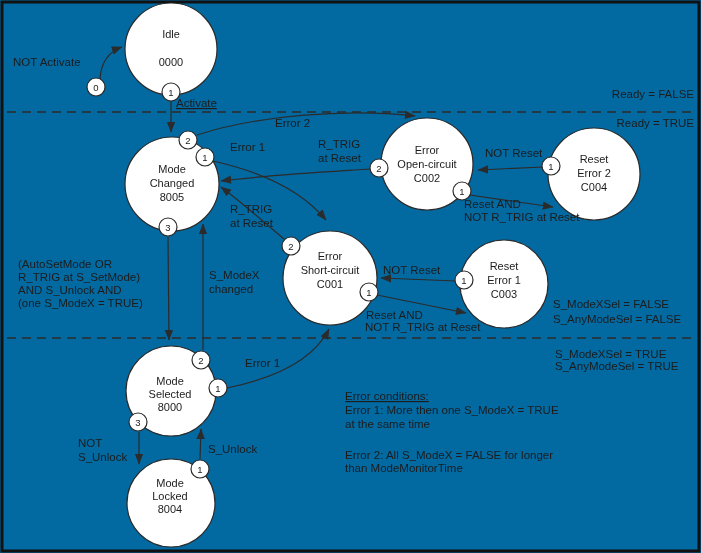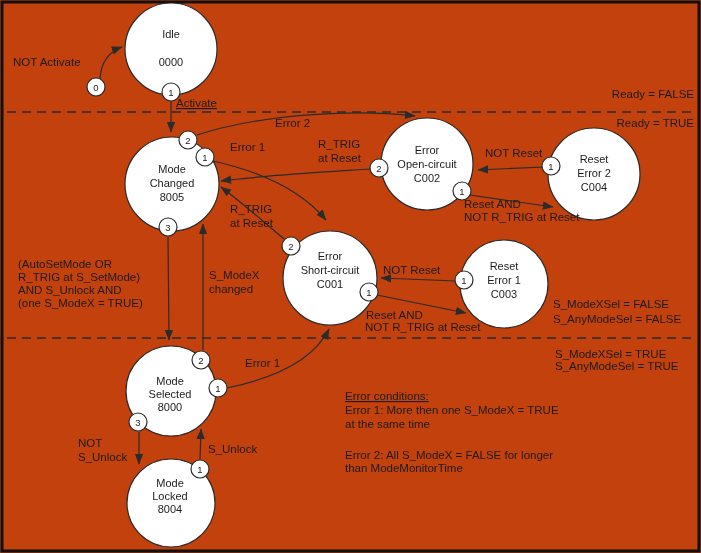--- a/index.html
+++ b/index.html
@@ -1,16 +1,16 @@
 <!DOCTYPE html>
 <html><head>
 <meta charset="utf-8">
 <style>
   html,body{margin:0;padding:0;background:#ffffff;}
-  .stage{position:relative;width:701px;height:553px;background:#c2410c;overflow:hidden;text-align:right;}
+  .stage{position:relative;width:701px;height:553px;background:#0369a1;overflow:hidden;text-align:right;}
   svg{display:block;}
   .state-circle{fill:#ffffff;stroke:#2b2b2b;stroke-width:1.2;}
   .dot-circle{fill:#ffffff;stroke:#2b2b2b;stroke-width:1.2;}
   .flow{fill:none;stroke:#2b2b2b;stroke-width:1.2;}
   .dashed{fill:none;stroke:#2b2b2b;stroke-width:1.4;stroke-dasharray:9 6;}
   .frame{fill:none;stroke:#111111;stroke-width:3;}
   text{font-family:"Liberation Sans","DejaVu Sans",sans-serif;fill:#1c1c1c;}
   .lbl{font-size:11.5px;}
   .state-txt{font-size:11px;text-anchor:middle;}
   .dot-txt{font-size:9.5px;text-anchor:middle;}

